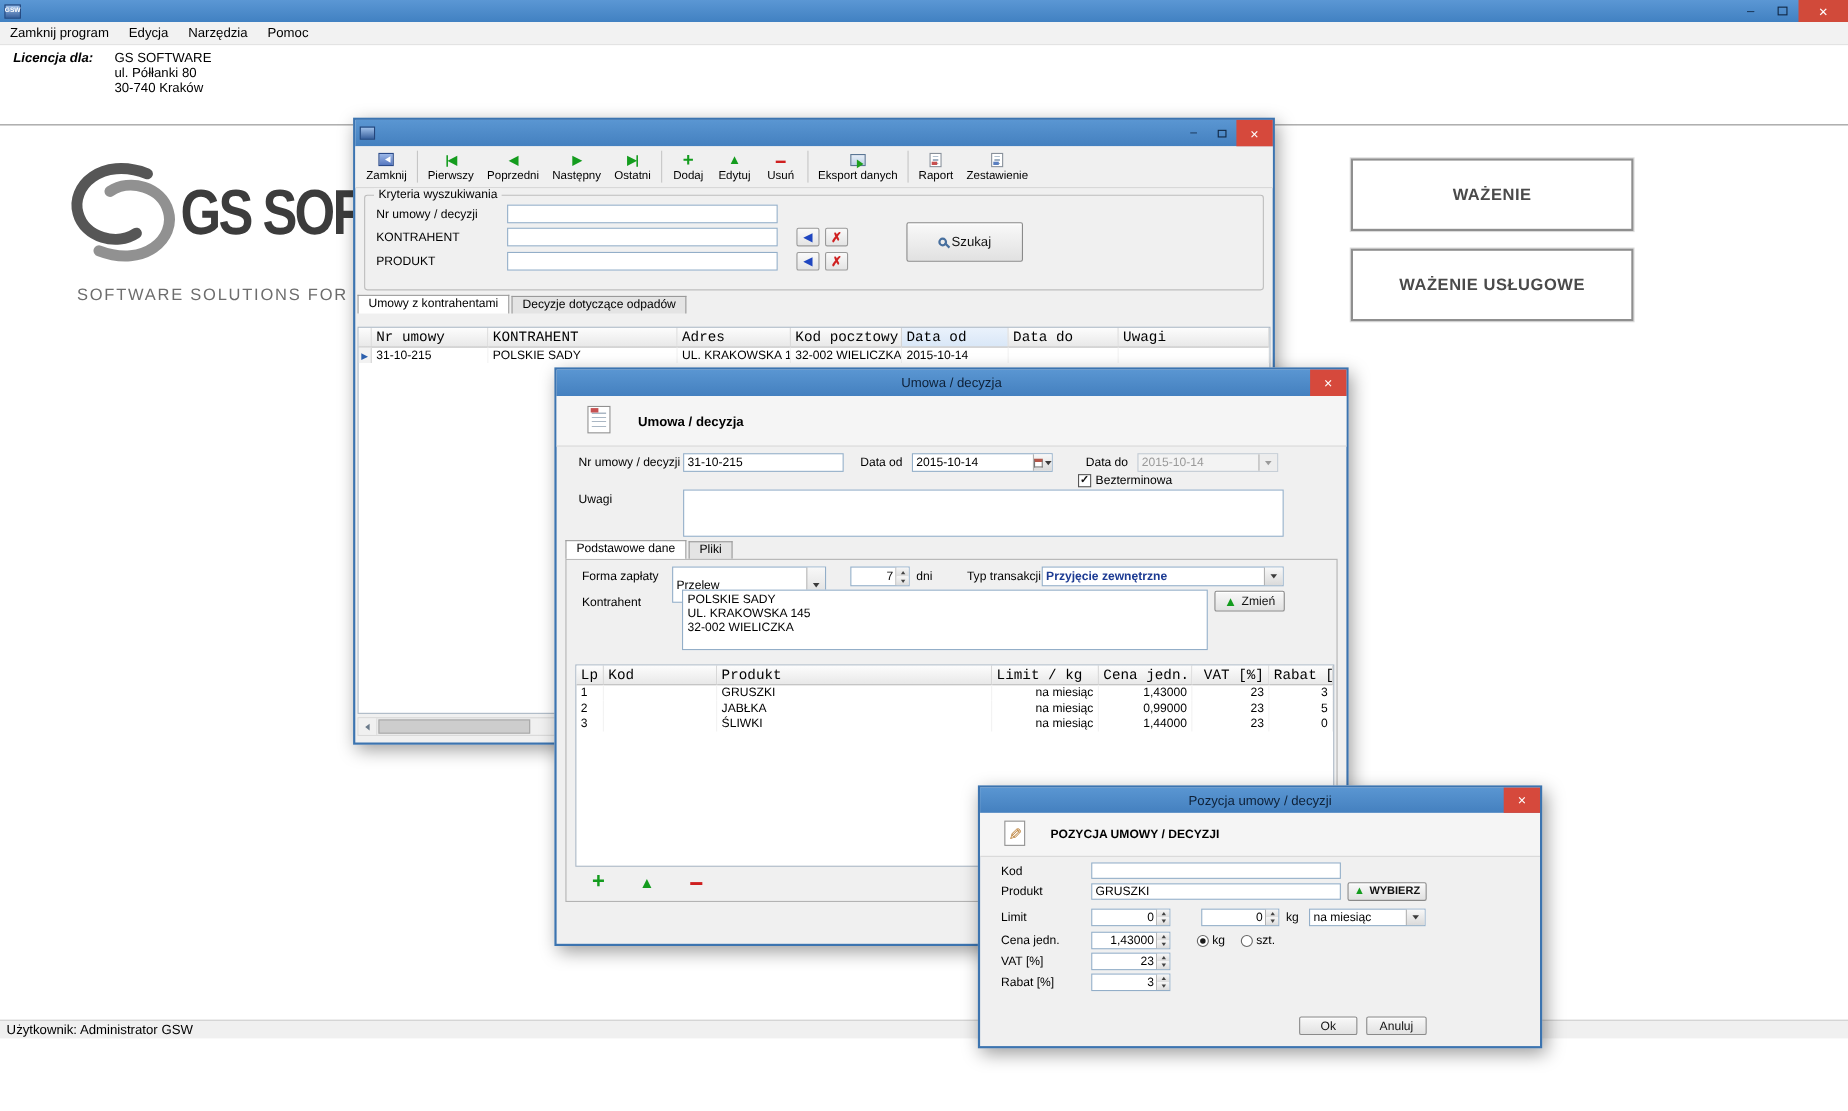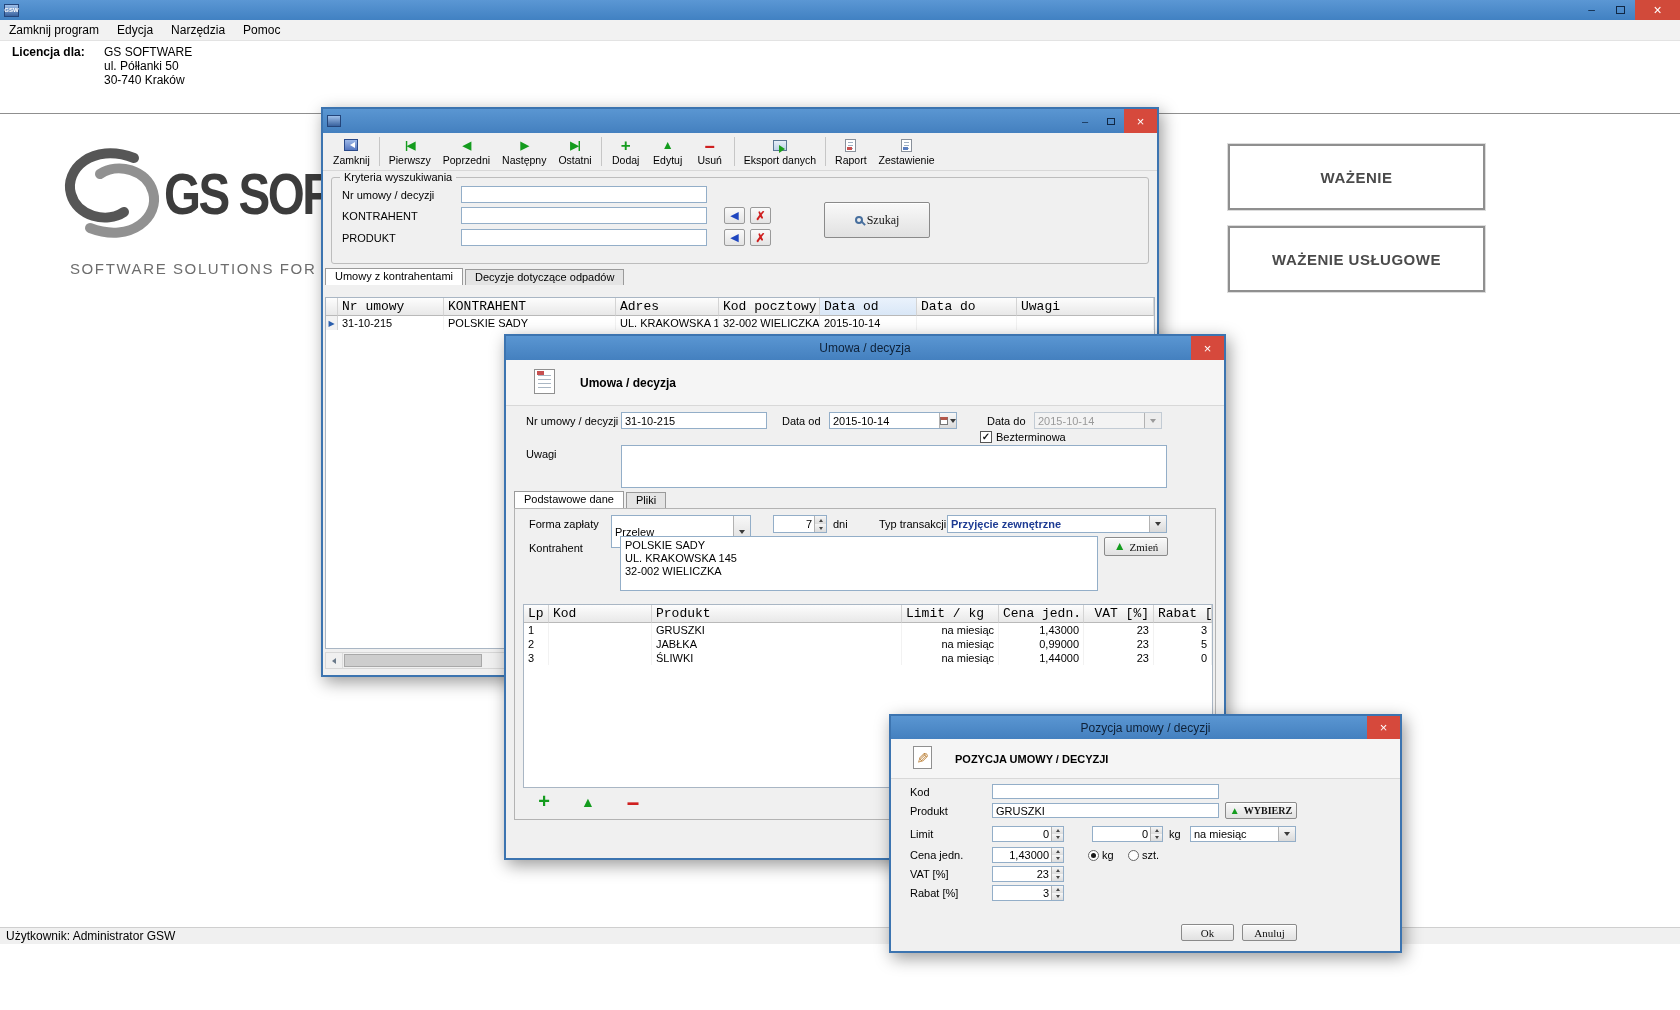--- a/index.html
+++ b/index.html
@@ -34,21 +34,21 @@
   .glyph-max { width:9px; height:8px; border:1px solid #102744; }
 
   .menubar {
     position:absolute; left:0; top:20px; width:1680px; height:21px;
     background:#f2f2f2; display:flex; align-items:center; font-size:12px;
     border-bottom:1px solid #e3e3e3;
   }
   .menu-item { padding:2px 9px; cursor:default; }
 
   .license { position:absolute; left:12px; top:45px; display:flex; font-size:12px; }
-  .lic-label { font-weight:bold; width:92px; }
+  .lic-label { font-weight:bold; width:92px;font-style:italic; }
   .lic-lines div { line-height:14px; }
 
   .hline { position:absolute; left:0; top:113px; width:1680px; height:0; border-top:1px solid #8f8f8f; }
 
   
   .logo-row { position:absolute; left:60px; top:146px; display:flex; align-items:center; }
   .logo-text {
     font-size:58px; font-weight:bold; color:#3c3c3c; letter-spacing:-3px;
     transform:scaleX(.82); transform-origin:left center; margin-left:2px;
   }
@@ -82,21 +82,21 @@
   .dlg-tb .t { position:absolute; left:0; right:0; text-align:center; font-size:12px; color:#0e2138; }
   .dlg-controls { position:absolute; right:0; top:0; height:100%; display:flex; z-index:2; }
   .dbtn { width:26px; height:100%; display:flex; align-items:center; justify-content:center; color:#102744; font-size:11px; }
   .dbtn.close { width:33px; background:#d6493c; color:#fff; font-size:13px; }
   .dbtn .glyph-max { width:8px; height:7px; }
 
   
   .btn3d {
     background:linear-gradient(#f9f9f9,#e1e1e1); border:1px solid #8a8a8a; border-radius:2px;
     display:flex; align-items:center; justify-content:center; gap:4px;
-    font-size:11px; color:#111; box-shadow:inset 0 1px 0 #fff; cursor:default;font-family:Liberation Serif, serif;
+    font-size:11px; color:#111; box-shadow:inset 0 1px 0 #fff; cursor:default;
   }
   .txt-input {
     border:1px solid #93aec8; background:#fff; font-family:"Liberation Sans",sans-serif;
     font-size:11px; padding:0 3px; outline:none; width:100%; height:100%;
   }
   .combo { position:absolute; background:#fff; border:1px solid #93aec8; display:flex; align-items:stretch; font-size:11px; }
   .combo .ctxt { flex:1; padding:1px 3px; white-space:nowrap; overflow:hidden; display:flex; align-items:center; }
   .combo .cbtn { width:17px; background:linear-gradient(#f8f8f8,#dadada); border-left:1px solid #b2b2b2; display:flex; align-items:center; justify-content:center; gap:2px; }
   .combo.disabled { background:#f3f3f3; border-color:#c2cbd4; color:#9a9a9a; }
   .combo.disabled .cbtn { background:#ededed; }
@@ -215,21 +215,21 @@
   <span class="menu-item">Zamknij program</span>
   <span class="menu-item">Edycja</span>
   <span class="menu-item">Narzędzia</span>
   <span class="menu-item">Pomoc</span>
 </div>
 
 <div class="license">
   <span class="lic-label">Licencja dla:</span>
   <div class="lic-lines">
     <div>GS SOFTWARE</div>
-    <div>ul. Półłanki 50</div>
+    <div>ul. Półłanki 80</div>
     <div>30-740 Kraków</div>
   </div>
 </div>
 
 <div class="hline"></div>
 
 <div class="logo-row">
   <svg width="102" height="94" viewBox="0 0 102 94">
     <path d="M74 12 C32 -4 4 24 11 48 C17 70 46 78 64 66" fill="none" stroke="#565656" stroke-width="10" stroke-linecap="round"></path>
     <path d="M30 82 C72 98 100 70 93 46 C87 24 58 16 40 28" fill="none" stroke="#919191" stroke-width="10" stroke-linecap="round"></path>

